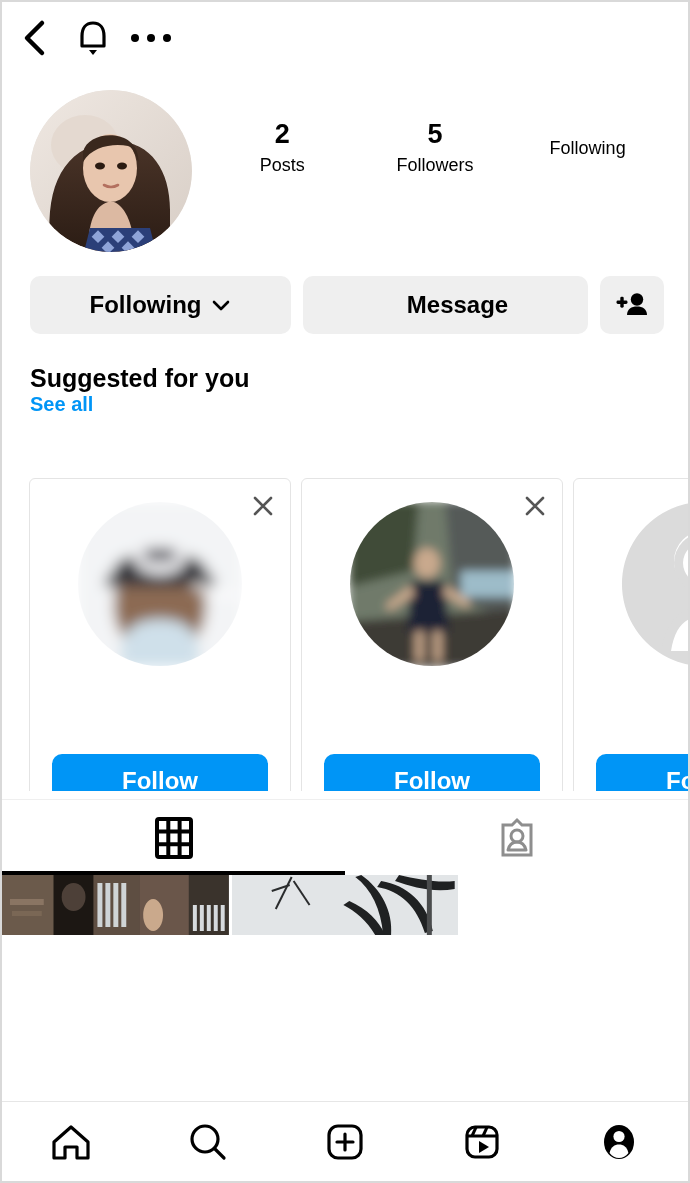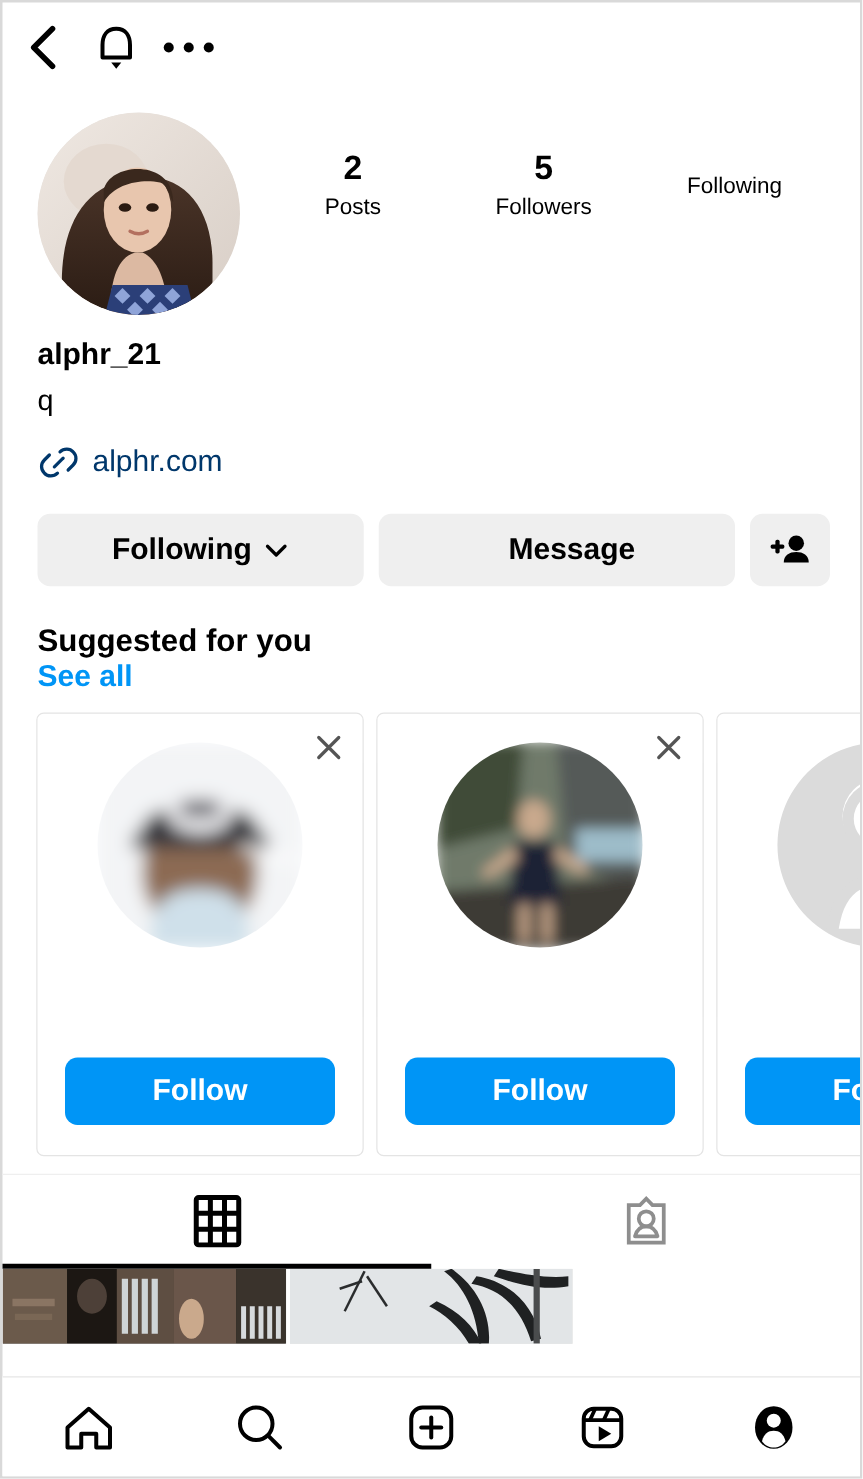--- a/index.html
+++ b/index.html
@@ -106,41 +106,42 @@
 
   
   .sugg-head {
     display: flex;
     align-items: baseline;
     justify-content: space-between;
     padding: 30px 26px 0 28px;
     flex-direction: column;
   }
   .sugg-head .title { font-size: 25px; font-weight: bold; }
-  .sugg-head .see-all { font-size: 24px; font-weight: bold; color: #0095f6; }
+  .sugg-head .see-all { font-size: 20px; font-weight: bold; color: #0095f6; }
 
   .cards {
     display: flex;
     gap: 10px;
     padding: 14px 0 0 27px;
     overflow: hidden;
     height: 375px;
     flex: 0 0 375px;
   }
   .card {
     flex: 0 0 262px;
     height: 355px;
     border: 1px solid #e4e4e4;
     border-radius: 6px;
     background: #fff;
     position: relative;
     display: flex;
     flex-direction: column;
     align-items: center;
     padding-top: 22px;
+    margin-top: 48px;
   }
   .card-x {
     position: absolute;
     top: 14px; right: 14px;
     width: 26px; height: 26px;
     display: flex; align-items: center; justify-content: center;
   }
   .card-avatar {
     width: 166px; height: 166px;
     border-radius: 50%;
@@ -294,32 +295,20 @@
       <div class="stat">
         <div class="num">5</div>
         <div class="lbl">Followers</div>
       </div>
       <div class="stat">
         <div class="lbl">Following</div>
       </div>
     </div>
   </div>
 
-  <div class="bio">
-    <div class="name">alphr_21</div>
-    <div class="desc">q</div>
-    <div class="link-row">
-      <svg width="34" height="34" viewBox="0 0 34 34">
-        <path d="M13.5 20.5 L20.5 13.5" stroke="#00376b" stroke-width="2.6" stroke-linecap="round"></path>
-        <path d="M18 8.5 C21 5.5 26 5.5 28.5 8.5 C31.5 11.5 31.5 16 28.5 19 L24.5 23" fill="none" stroke="#00376b" stroke-width="2.6" stroke-linecap="round"></path>
-        <path d="M16 25.5 C13 28.5 8 28.5 5.5 25.5 C2.5 22.5 2.5 18 5.5 15 L9.5 11" fill="none" stroke="#00376b" stroke-width="2.6" stroke-linecap="round"></path>
-      </svg>
-      <span class="link-text">alphr.com</span>
-    </div>
-  </div>
 
   <div class="actions">
     <button class="btn btn-following">
       <span>Following</span>
       <svg width="20" height="14" viewBox="0 0 20 14">
         <polyline points="3,4 10,11 17,4" fill="none" stroke="#000" stroke-width="2.6" stroke-linecap="round" stroke-linejoin="round"></polyline>
       </svg>
     </button>
     <button class="btn btn-message">
       <span>Message</span>

